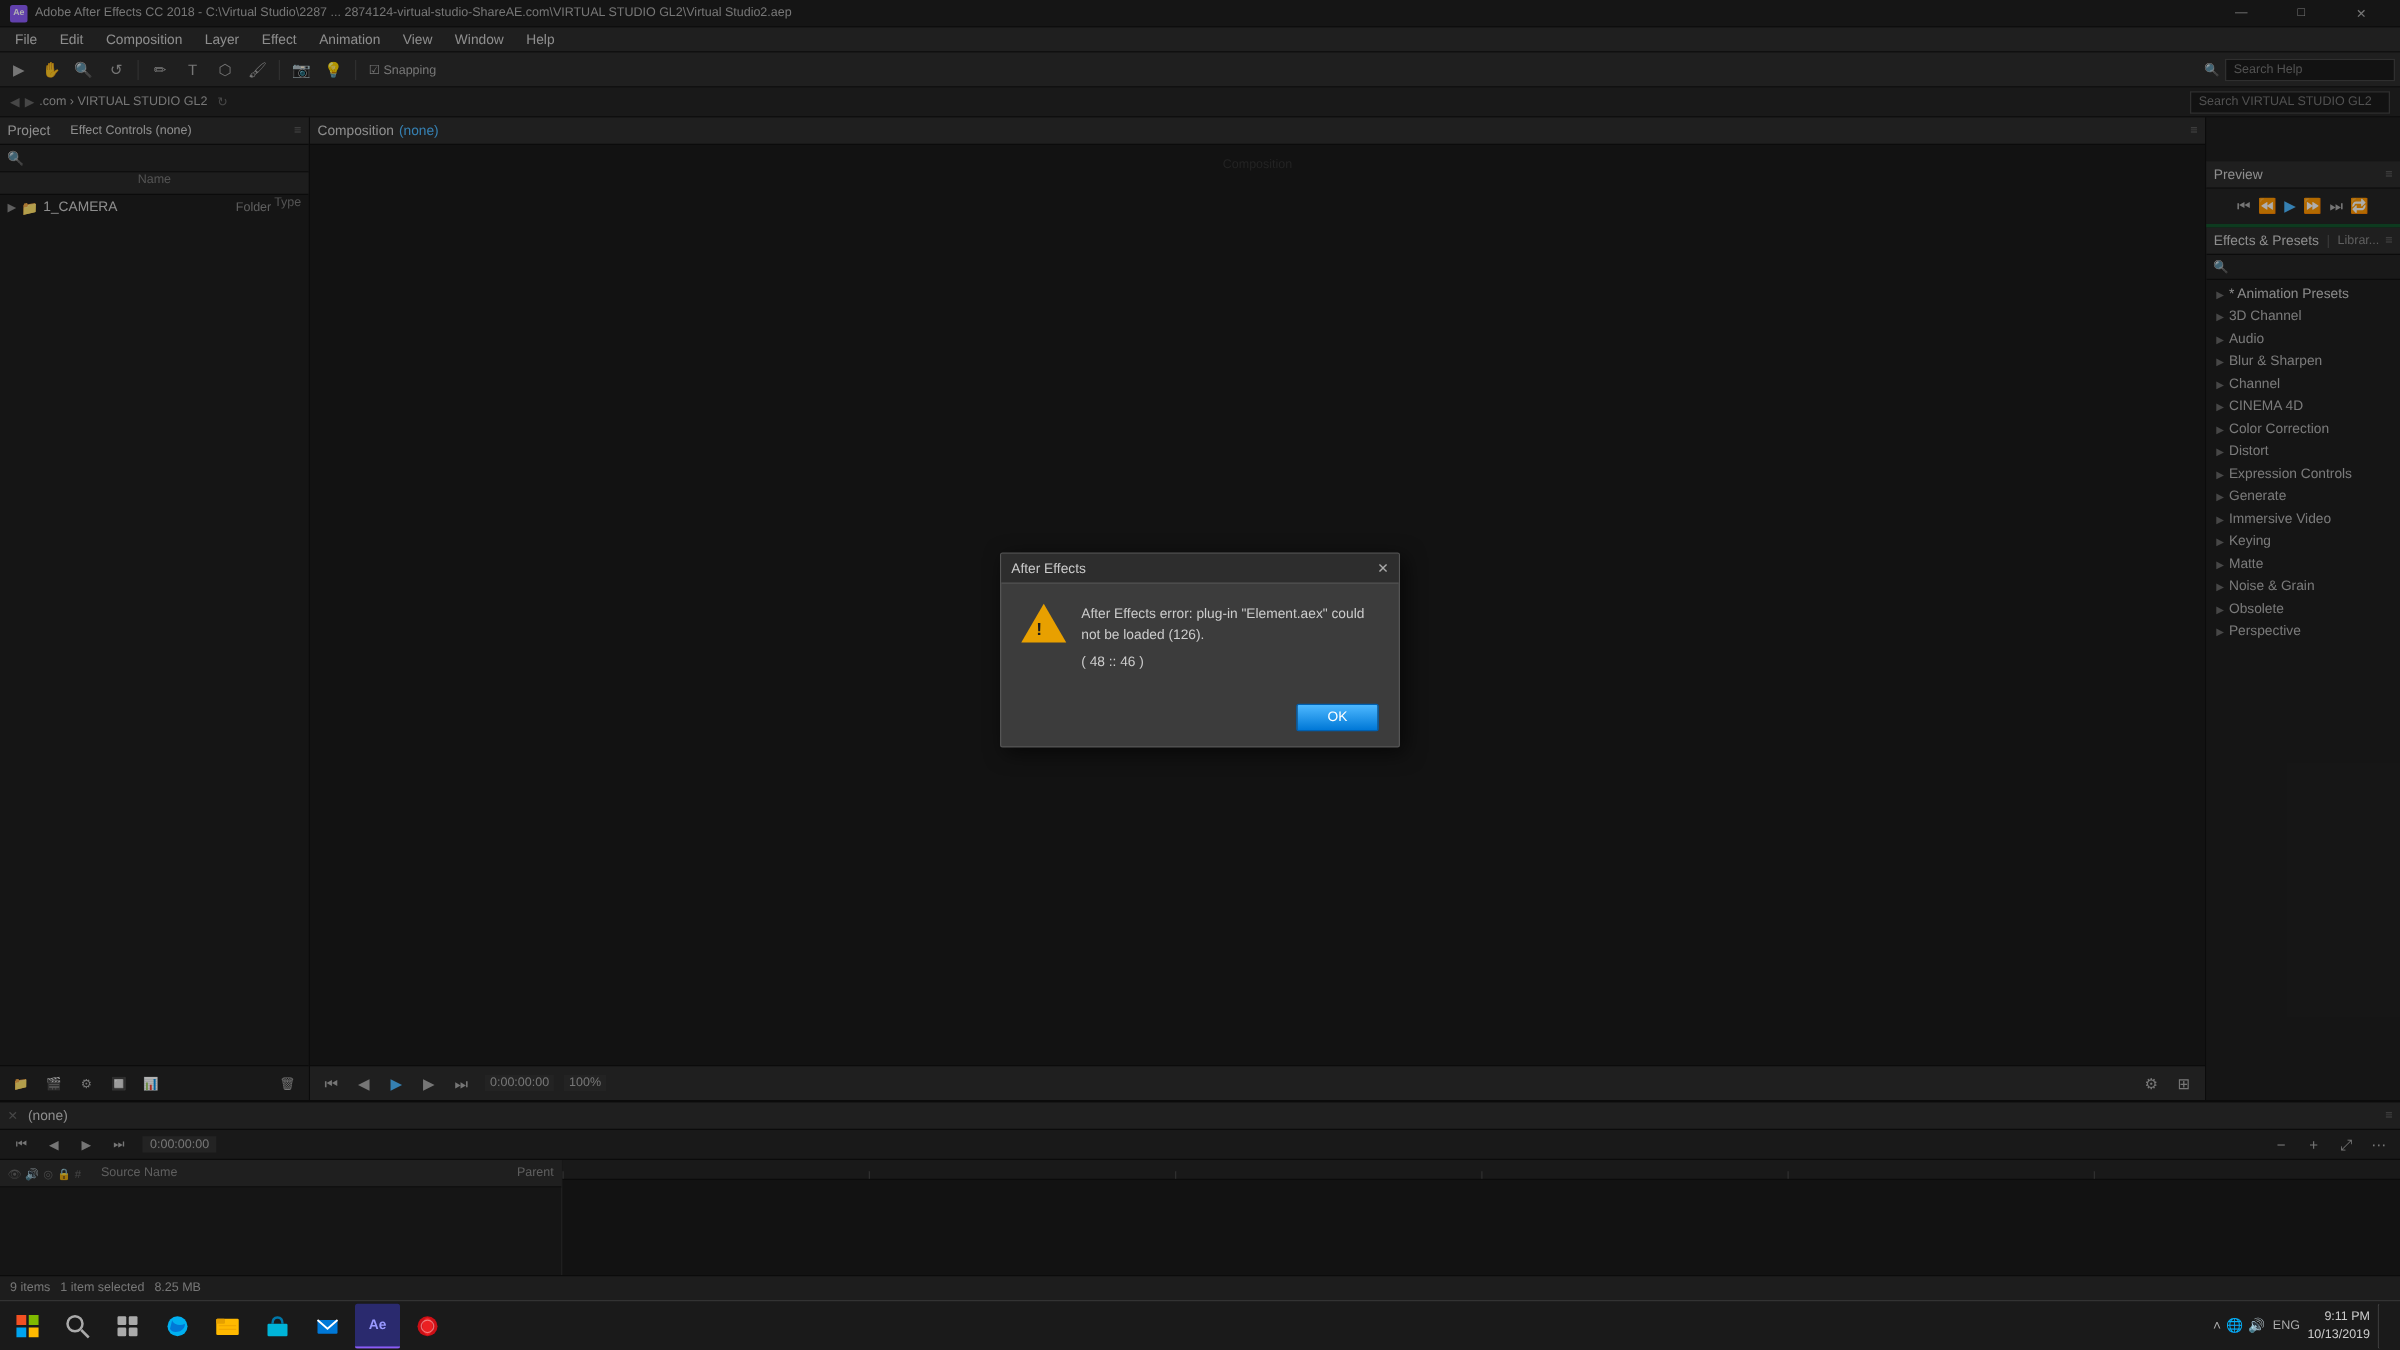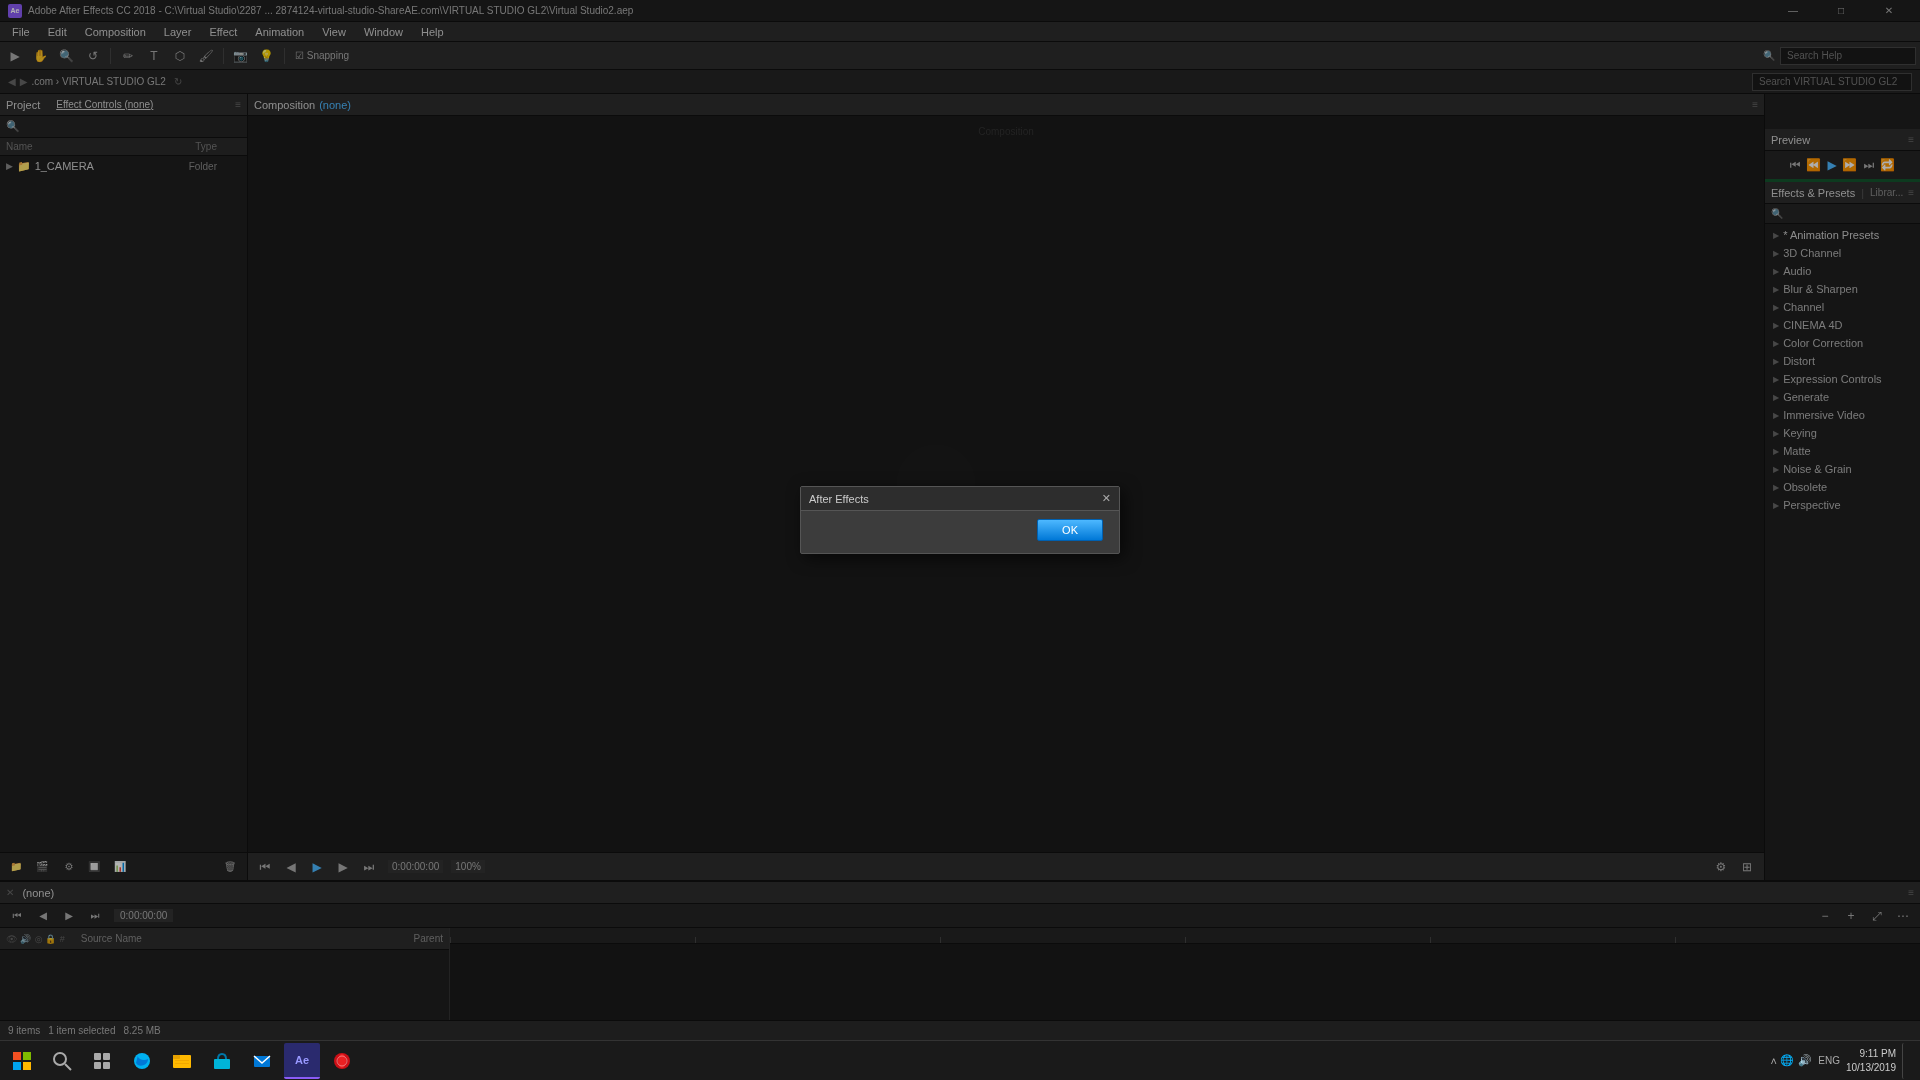--- a/index.html
+++ b/index.html
@@ -623,31 +623,31 @@
   <span style="font-size:10px;color:#666;margin-left:4px;">↻</span>
   <input type="text" class="address-search" placeholder="Search VIRTUAL STUDIO GL2" style="">
 </div>
 
 <div class="main-area" style="height: calc(100% - 294px);">
 
   <div class="panel-project">
     <div class="panel-header">
       <span>Project</span>
       <span style="color:#555; margin:0 4px;"></span>
-      <span style="font-size:10px;text-decoration:underline;">Effect Controls (none)</span>
+      <span style="font-size:10px;">Effect Controls (none)</span>
       <span style="margin-left:auto; color:#666; font-size:10px;">≡</span>
     </div>
     <div class="panel-content">
 
       <div style="height:22px; background:#252525; display:flex; align-items:center; padding:0 6px; border-bottom:1px solid #111;">
         <span style="color:#666; font-size:11px;">🔍</span>
         <input type="text" style="background: transparent; border: none; color: rgb(170, 170, 170); font-size: 10px; width: 100%; outline: none; margin-left: 4px;" placeholder="">
       </div>
 
-      <div style="height:18px; background:#2a2a2a; display:flex; align-items:center; padding:0 6px; border-bottom:1px solid #111; font-size:10px; color:#777; gap:8px;">
+      <div style="height:18px; background:#2a2a2a; display:flex; align-items:center; padding:0 6px; border-bottom:1px solid #111; font-size:10px; color:#777; gap:8px;flex-direction:column;">
         <span>Name</span>
         <span style="margin-left:auto;">Type</span>
         <span style="margin-left:16px;"></span>
       </div>
 
       <div class="project-item">
         <span style="color:#888; font-size:9px;">▶</span>
         <span class="folder-icon">📁</span>
         <span style="font-size:11px; color:#ccc;">1_CAMERA</span>
         <span style="margin-left:auto; font-size:10px; color:#888;text-align:right;">Folder</span>
@@ -948,17 +948,27 @@
     <div class="taskbar-btn" style="width:8px;height:36px;padding:0;border-left:1px solid #444;"></div>
   </div>
 </div>
 
 <div class="dialog-overlay" style="bottom:40px;">
   <div class="dialog">
     <div class="dialog-titlebar">
       <span>After Effects</span>
       <span style="color:#aaa;font-size:11px;cursor:pointer;">✕</span>
     </div>
+    <div class="dialog-content">
+
+      <div class="warning-icon">
+        <div class="warning-triangle"></div>
+      </div>
+      <div class="dialog-message">
+        <div>After Effects error: plug-in "Element.aex" could not be loaded (126).</div>
+        <div style="margin-top:6px;">( 48 :: 46 )</div>
+      </div>
+    </div>
     <div class="dialog-footer">
       <button class="ok-btn">OK</button>
     </div>
   </div>
 </div>
 
 </body></html>

